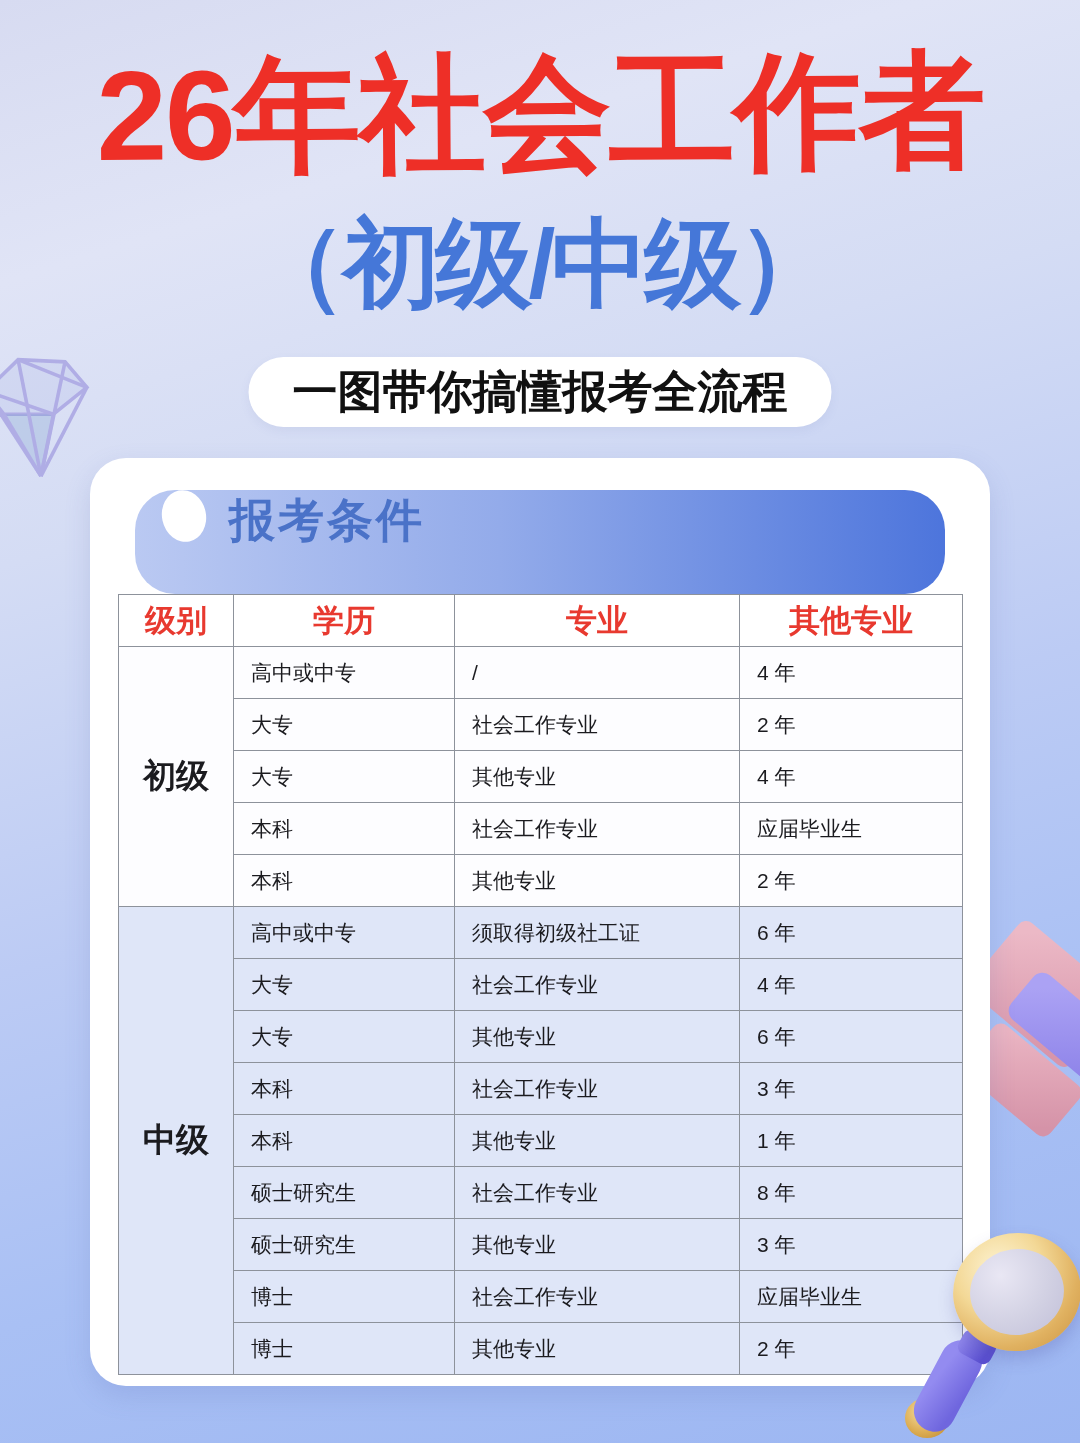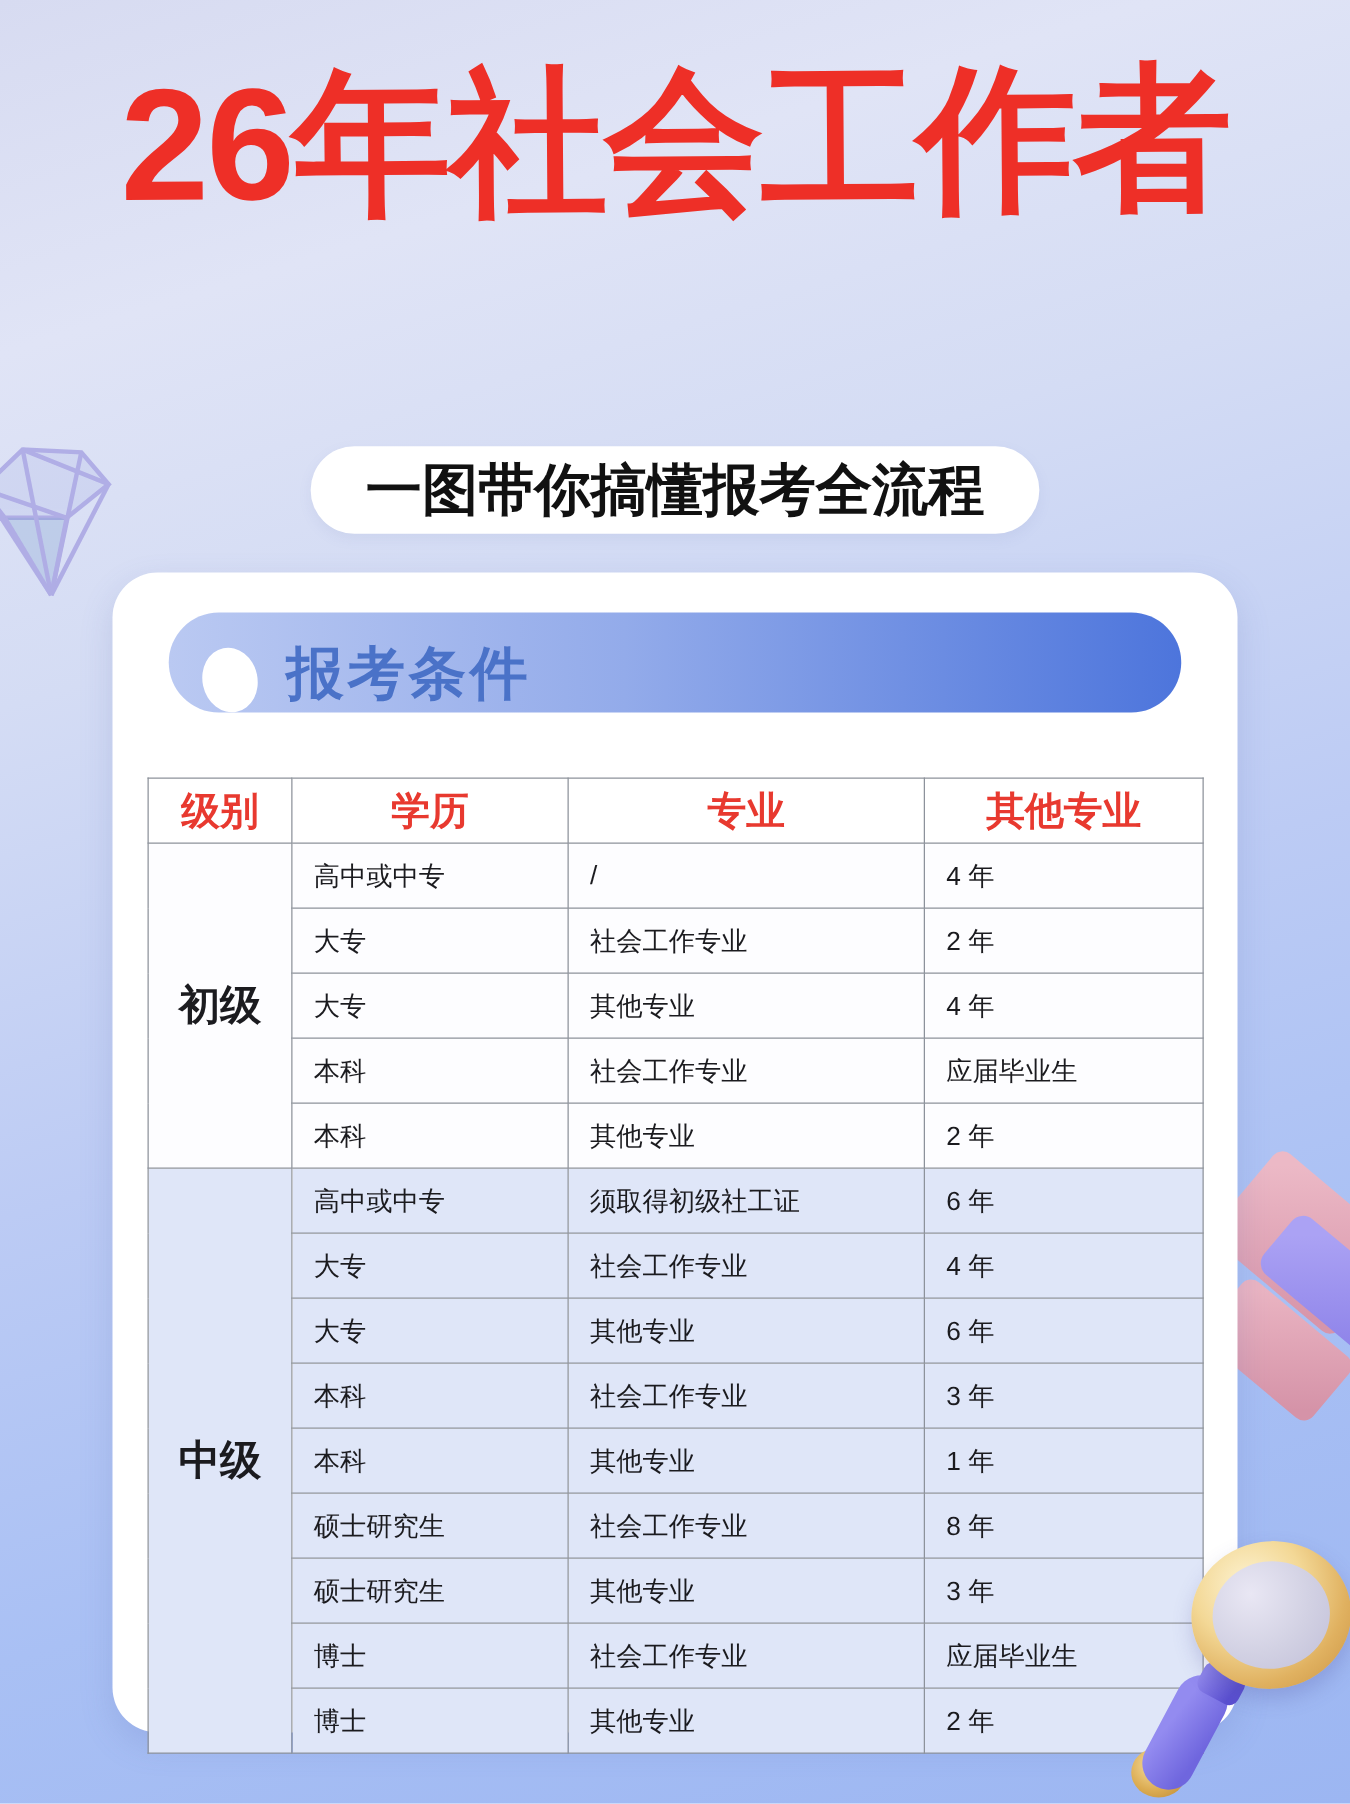--- a/index.html
+++ b/index.html
@@ -42,42 +42,41 @@
   
   .card {
     position: absolute; left: 90px; top: 458px;
     width: 900px; height: 928px;
     background: #ffffff; border-radius: 36px;
     z-index: 2;
     box-shadow: 0 10px 26px rgba(90,105,180,0.18);
   }
   .section-pill {
     position: absolute; left: 45px; top: 32px;
-    width: 810px; height: 80px; border-radius: 40px;
+    width: 810px; height: 104px; border-radius: 40px;
     background: linear-gradient(90deg, #bac9f2 0%, #93abea 45%, #4d75dc 100%);
-    display: flex; align-items: flex-end;
+    display: flex; align-items: flex-start;
   }
   .section-dot {
     width: 44px; height: 52px; margin-left: 27px;
     background: #ffffff; border-radius: 50%;
     transform: rotate(-12deg);
     flex: 0 0 auto;
   }
   .section-title {
     margin-left: 23px;
     font-size: 46px; font-weight: 900; letter-spacing: 3px;
     color: #4a72c8;
   }
 
   
   table.reg {
     position: absolute; left: 28px; top: 136px;
     width: 844px; table-layout: fixed;
     border-collapse: collapse;
-    margin-top: 28px;
   }
   table.reg th, table.reg td {
     border: 1.5px solid #8d929b;
     overflow: hidden; white-space: nowrap;
   }
   table.reg th {
     height: 49px; background: #ffffff;
     color: #e8392f; font-size: 31px; font-weight: 700;
     text-align: center;
   }
@@ -172,20 +171,21 @@
     </g>
   </svg>
 
   <div class="blocks">
     <div class="block pink-top"></div>
     <div class="block purple"></div>
     <div class="block pink-bottom"></div>
   </div>
 
   <div class="title-main">26年社会工作者</div>
+  <div class="title-sub">（初级/中级）</div>
   <div class="banner-pill">一图带你搞懂报考全流程</div>
 
   <div class="card">
     <div class="section-pill">
       <div class="section-dot"></div>
       <div class="section-title">报考条件</div>
     </div>
 
     <table class="reg">
       <colgroup>

